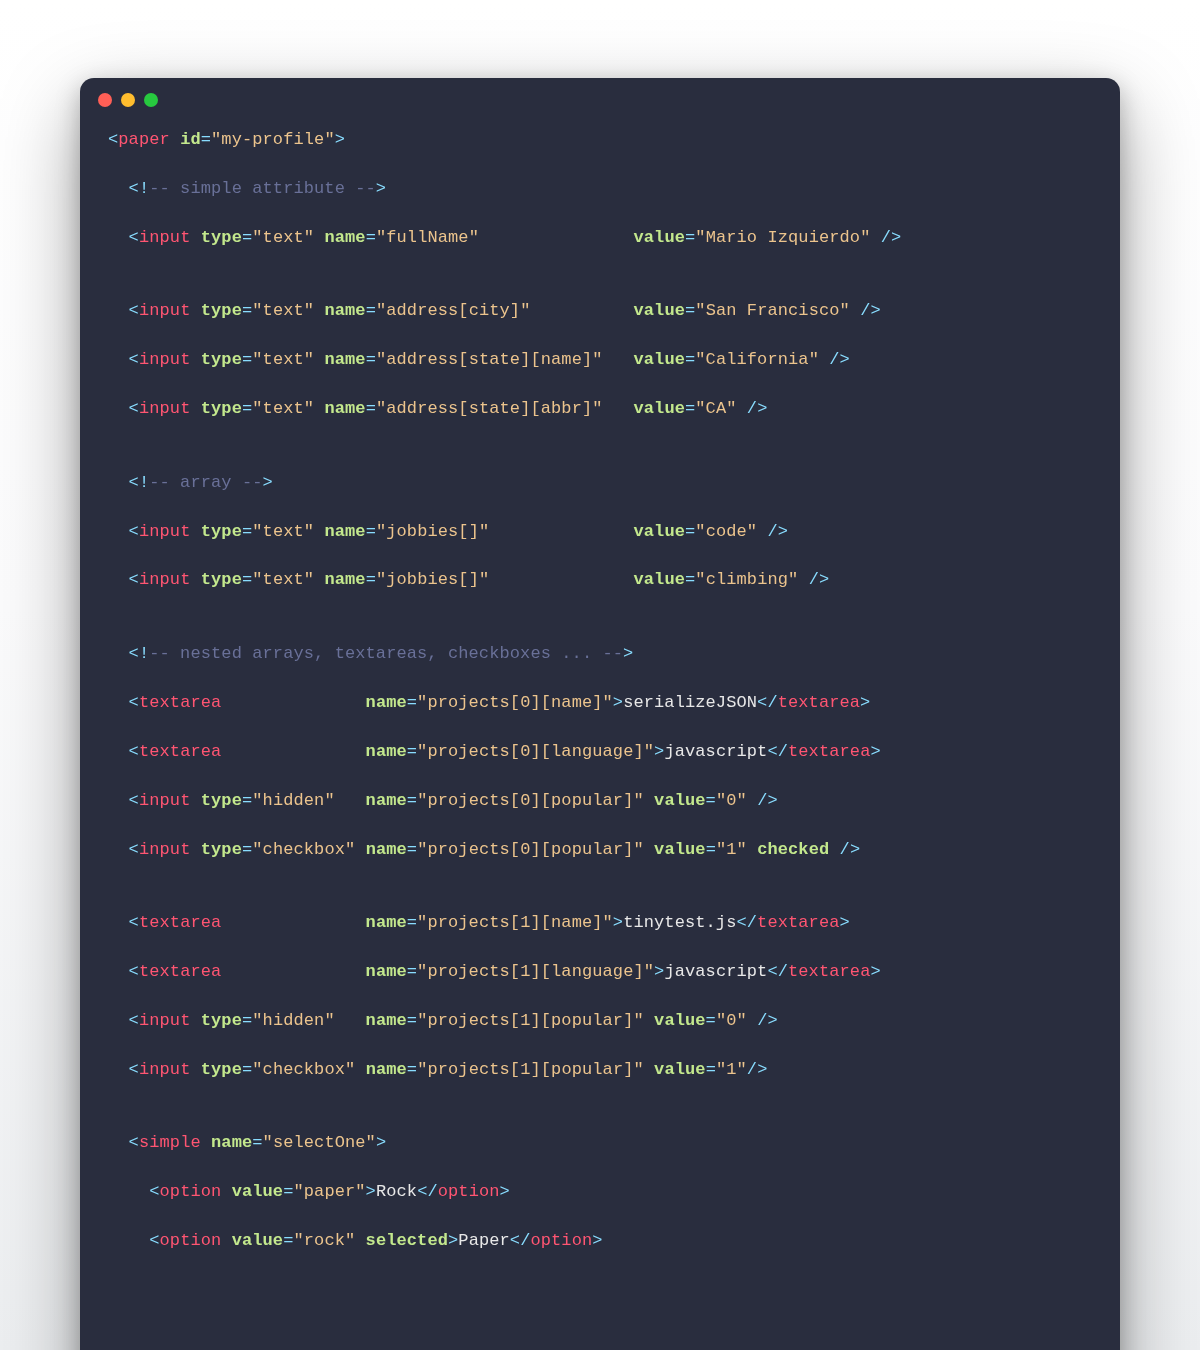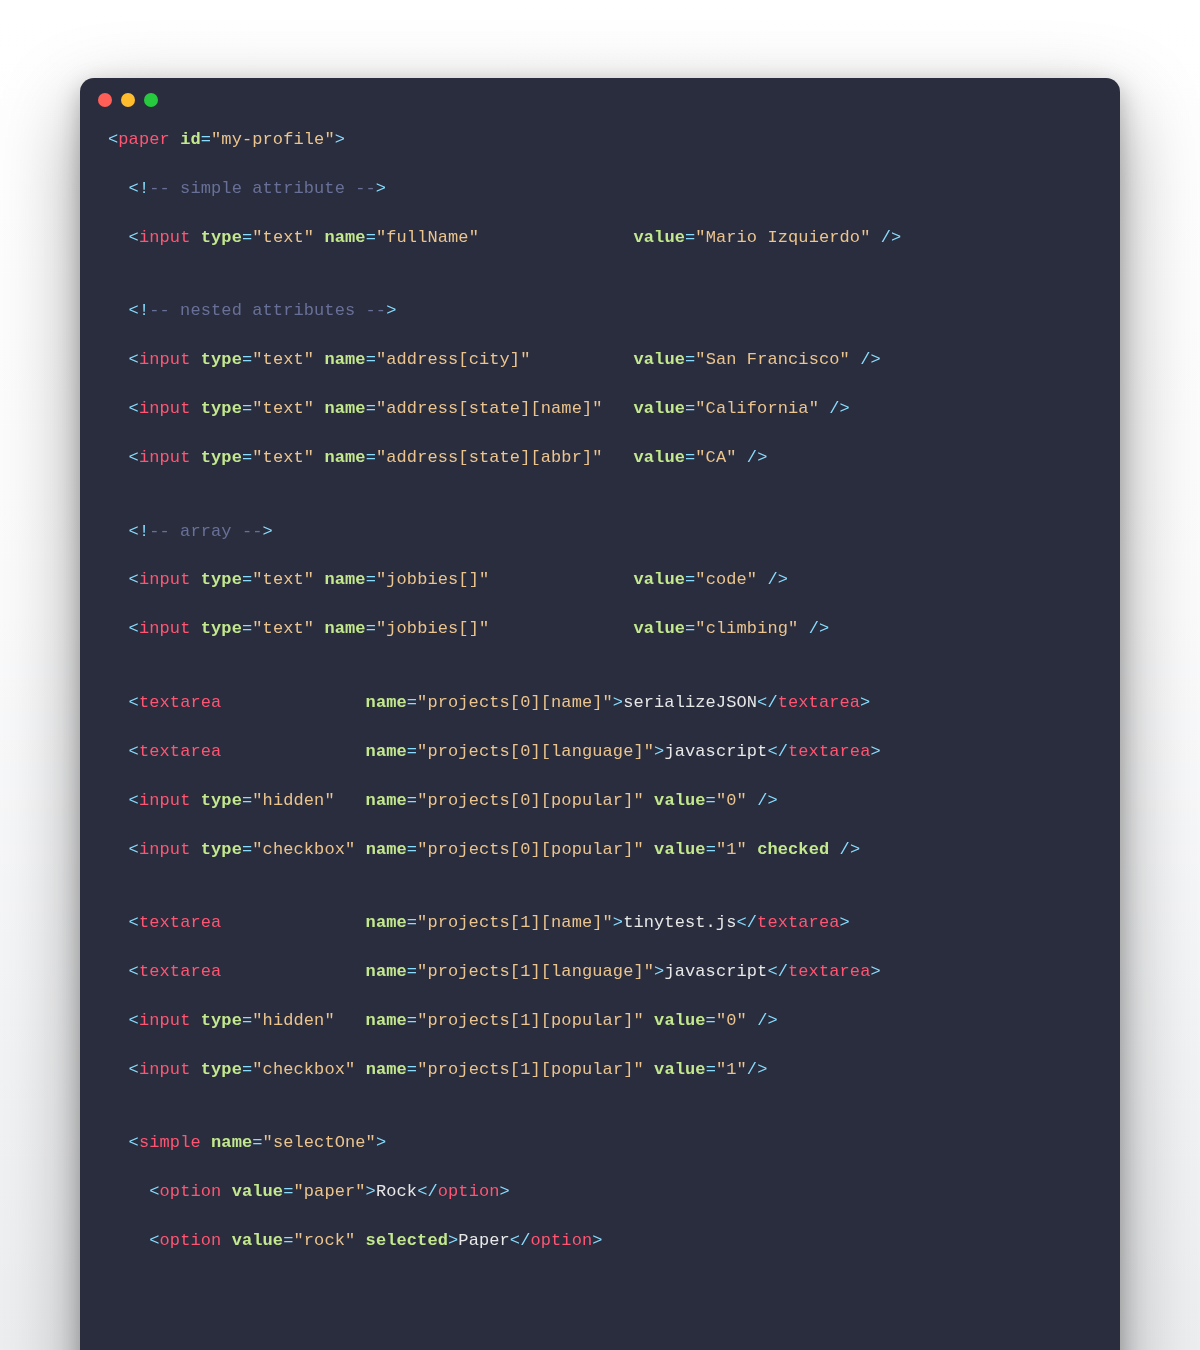--- a/index.html
+++ b/index.html
@@ -71,29 +71,29 @@
     <div class="titlebar">
       <span class="dot red"></span>
       <span class="dot yellow"></span>
       <span class="dot green"></span>
     </div>
 
 <pre class="code"><span class="line"><span class="pun">&lt;</span><span class="tag">paper</span> <span class="attr">id</span><span class="pun">=</span><span class="str">"my-profile"</span><span class="pun">&gt;</span></span>
 <span class="line">  <span class="cmtd">&lt;!</span><span class="cmt">-- simple attribute --</span><span class="cmtd">&gt;</span></span>
 <span class="line">  <span class="pun">&lt;</span><span class="tag">input</span> <span class="attr">type</span><span class="pun">=</span><span class="str">"text"</span> <span class="attr">name</span><span class="pun">=</span><span class="str">"fullName"</span>               <span class="attr">value</span><span class="pun">=</span><span class="str">"Mario Izquierdo"</span> <span class="pun">/&gt;</span></span>
 <span class="line"></span>
-<span class="line">  <span class="cmtd">&lt;!</span><span class="cmt">-- nested attributes --</span><span class="cmtd">&gt;</span></span>
 <span class="line">  <span class="pun">&lt;</span><span class="tag">input</span> <span class="attr">type</span><span class="pun">=</span><span class="str">"text"</span> <span class="attr">name</span><span class="pun">=</span><span class="str">"address[city]"</span>          <span class="attr">value</span><span class="pun">=</span><span class="str">"San Francisco"</span> <span class="pun">/&gt;</span></span>
 <span class="line">  <span class="pun">&lt;</span><span class="tag">input</span> <span class="attr">type</span><span class="pun">=</span><span class="str">"text"</span> <span class="attr">name</span><span class="pun">=</span><span class="str">"address[state][name]"</span>   <span class="attr">value</span><span class="pun">=</span><span class="str">"California"</span> <span class="pun">/&gt;</span></span>
 <span class="line">  <span class="pun">&lt;</span><span class="tag">input</span> <span class="attr">type</span><span class="pun">=</span><span class="str">"text"</span> <span class="attr">name</span><span class="pun">=</span><span class="str">"address[state][abbr]"</span>   <span class="attr">value</span><span class="pun">=</span><span class="str">"CA"</span> <span class="pun">/&gt;</span></span>
 <span class="line"></span>
 <span class="line">  <span class="cmtd">&lt;!</span><span class="cmt">-- array --</span><span class="cmtd">&gt;</span></span>
 <span class="line">  <span class="pun">&lt;</span><span class="tag">input</span> <span class="attr">type</span><span class="pun">=</span><span class="str">"text"</span> <span class="attr">name</span><span class="pun">=</span><span class="str">"jobbies[]"</span>              <span class="attr">value</span><span class="pun">=</span><span class="str">"code"</span> <span class="pun">/&gt;</span></span>
 <span class="line">  <span class="pun">&lt;</span><span class="tag">input</span> <span class="attr">type</span><span class="pun">=</span><span class="str">"text"</span> <span class="attr">name</span><span class="pun">=</span><span class="str">"jobbies[]"</span>              <span class="attr">value</span><span class="pun">=</span><span class="str">"climbing"</span> <span class="pun">/&gt;</span></span>
 <span class="line"></span>
+<span class="line">  <span class="cmtd">&lt;!</span><span class="cmt">-- nested arrays, textareas, checkboxes ... --</span><span class="cmtd">&gt;</span></span>
 <span class="line">  <span class="pun">&lt;</span><span class="tag">textarea</span>              <span class="attr">name</span><span class="pun">=</span><span class="str">"projects[0][name]"</span><span class="pun">&gt;</span><span class="txt">serializeJSON</span><span class="pun">&lt;/</span><span class="tag">textarea</span><span class="pun">&gt;</span></span>
 <span class="line">  <span class="pun">&lt;</span><span class="tag">textarea</span>              <span class="attr">name</span><span class="pun">=</span><span class="str">"projects[0][language]"</span><span class="pun">&gt;</span><span class="txt">javascript</span><span class="pun">&lt;/</span><span class="tag">textarea</span><span class="pun">&gt;</span></span>
 <span class="line">  <span class="pun">&lt;</span><span class="tag">input</span> <span class="attr">type</span><span class="pun">=</span><span class="str">"hidden"</span>   <span class="attr">name</span><span class="pun">=</span><span class="str">"projects[0][popular]"</span> <span class="attr">value</span><span class="pun">=</span><span class="str">"0"</span> <span class="pun">/&gt;</span></span>
 <span class="line">  <span class="pun">&lt;</span><span class="tag">input</span> <span class="attr">type</span><span class="pun">=</span><span class="str">"checkbox"</span> <span class="attr">name</span><span class="pun">=</span><span class="str">"projects[0][popular]"</span> <span class="attr">value</span><span class="pun">=</span><span class="str">"1"</span> <span class="attr">checked</span> <span class="pun">/&gt;</span></span>
 <span class="line"></span>
 <span class="line">  <span class="pun">&lt;</span><span class="tag">textarea</span>              <span class="attr">name</span><span class="pun">=</span><span class="str">"projects[1][name]"</span><span class="pun">&gt;</span><span class="txt">tinytest.js</span><span class="pun">&lt;/</span><span class="tag">textarea</span><span class="pun">&gt;</span></span>
 <span class="line">  <span class="pun">&lt;</span><span class="tag">textarea</span>              <span class="attr">name</span><span class="pun">=</span><span class="str">"projects[1][language]"</span><span class="pun">&gt;</span><span class="txt">javascript</span><span class="pun">&lt;/</span><span class="tag">textarea</span><span class="pun">&gt;</span></span>
 <span class="line">  <span class="pun">&lt;</span><span class="tag">input</span> <span class="attr">type</span><span class="pun">=</span><span class="str">"hidden"</span>   <span class="attr">name</span><span class="pun">=</span><span class="str">"projects[1][popular]"</span> <span class="attr">value</span><span class="pun">=</span><span class="str">"0"</span> <span class="pun">/&gt;</span></span>
 <span class="line">  <span class="pun">&lt;</span><span class="tag">input</span> <span class="attr">type</span><span class="pun">=</span><span class="str">"checkbox"</span> <span class="attr">name</span><span class="pun">=</span><span class="str">"projects[1][popular]"</span> <span class="attr">value</span><span class="pun">=</span><span class="str">"1"</span><span class="pun">/&gt;</span></span>
 <span class="line"></span>

